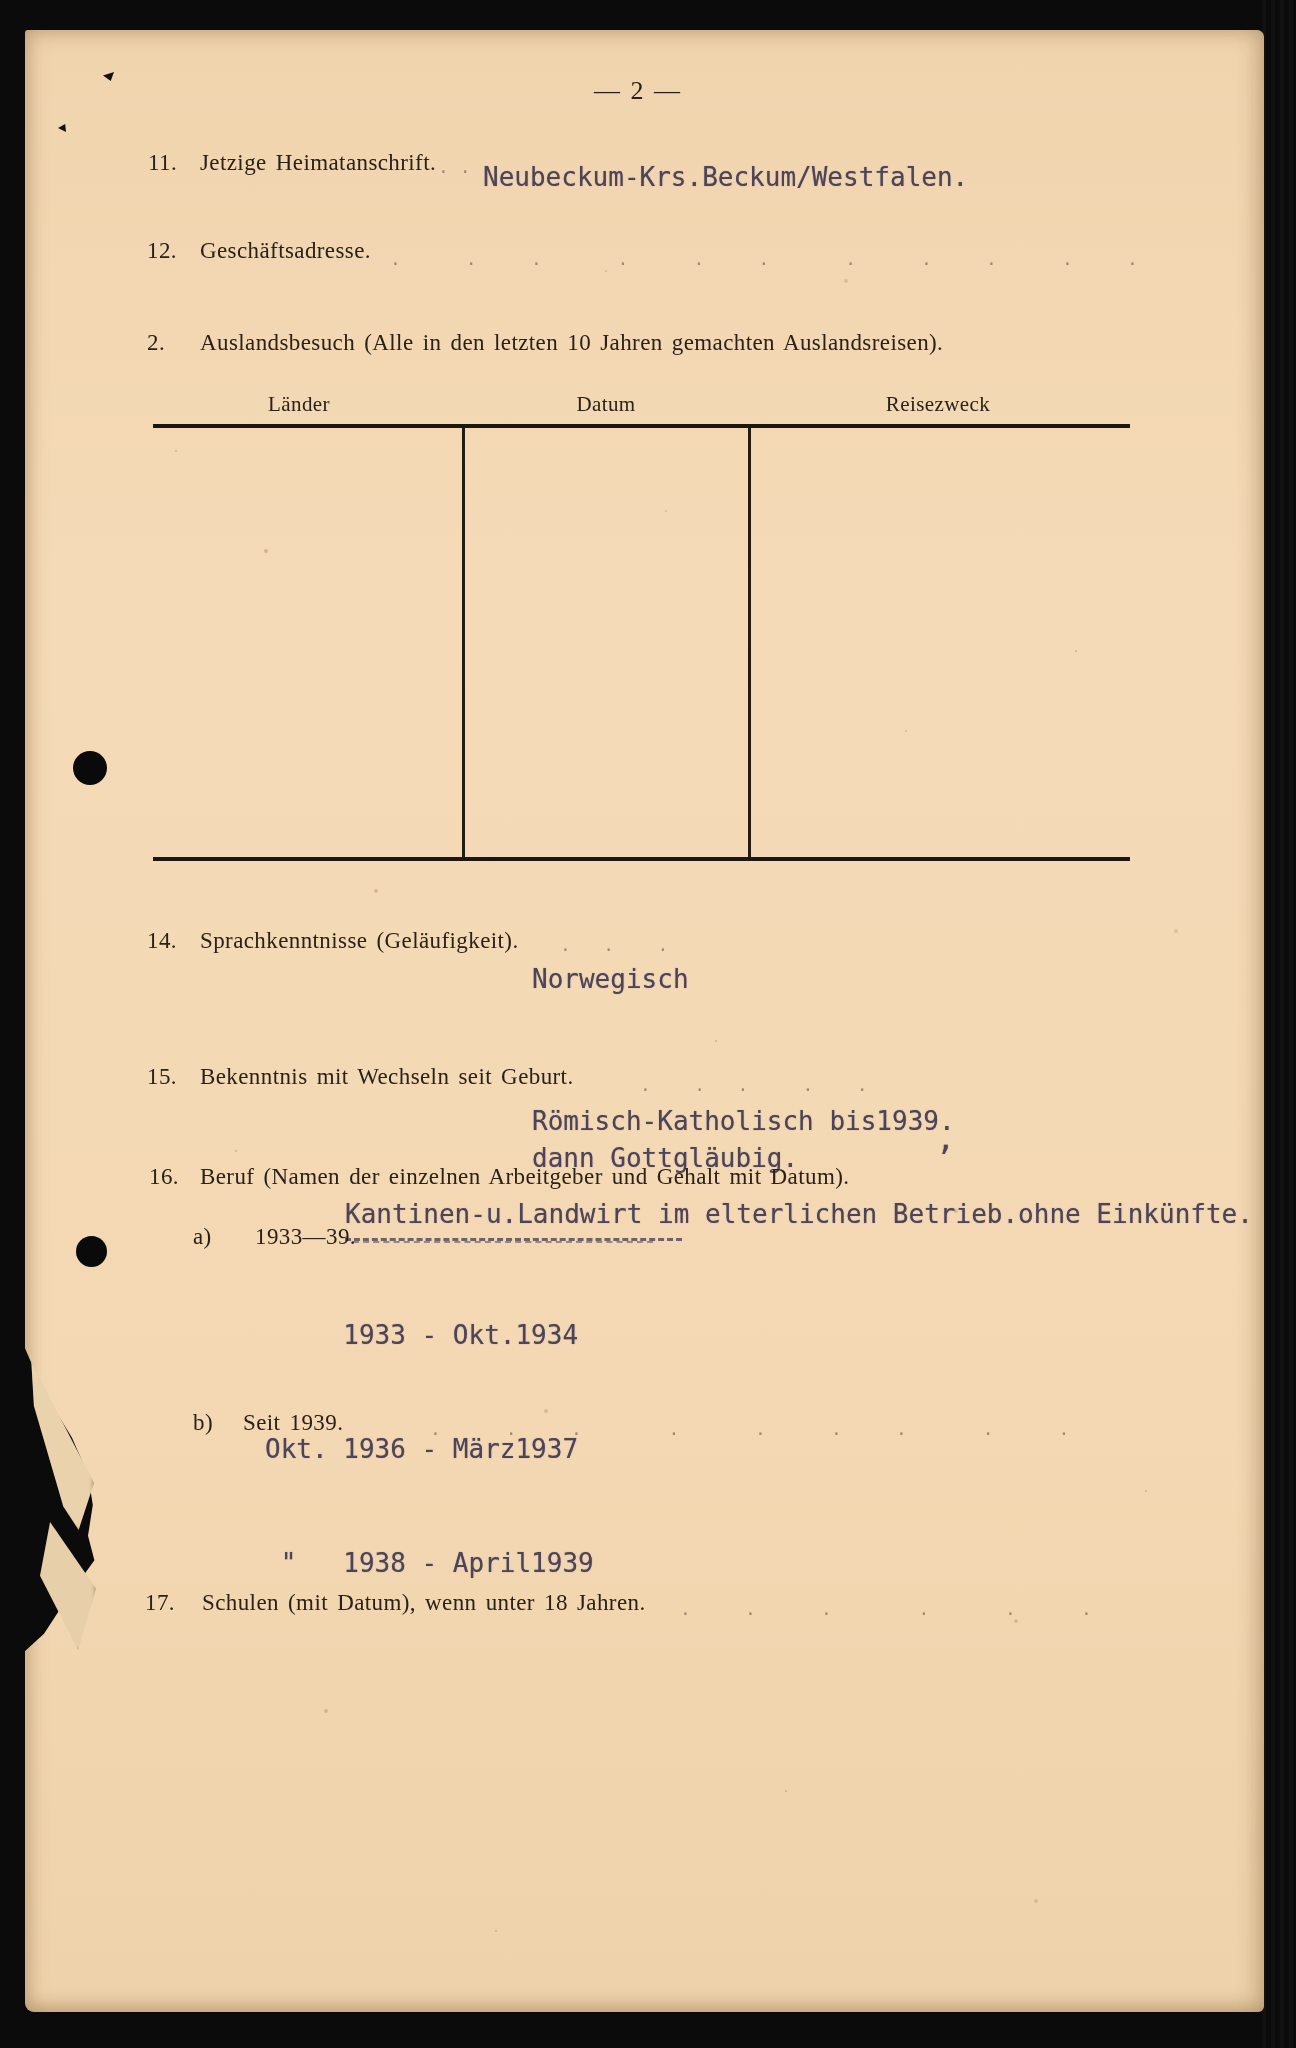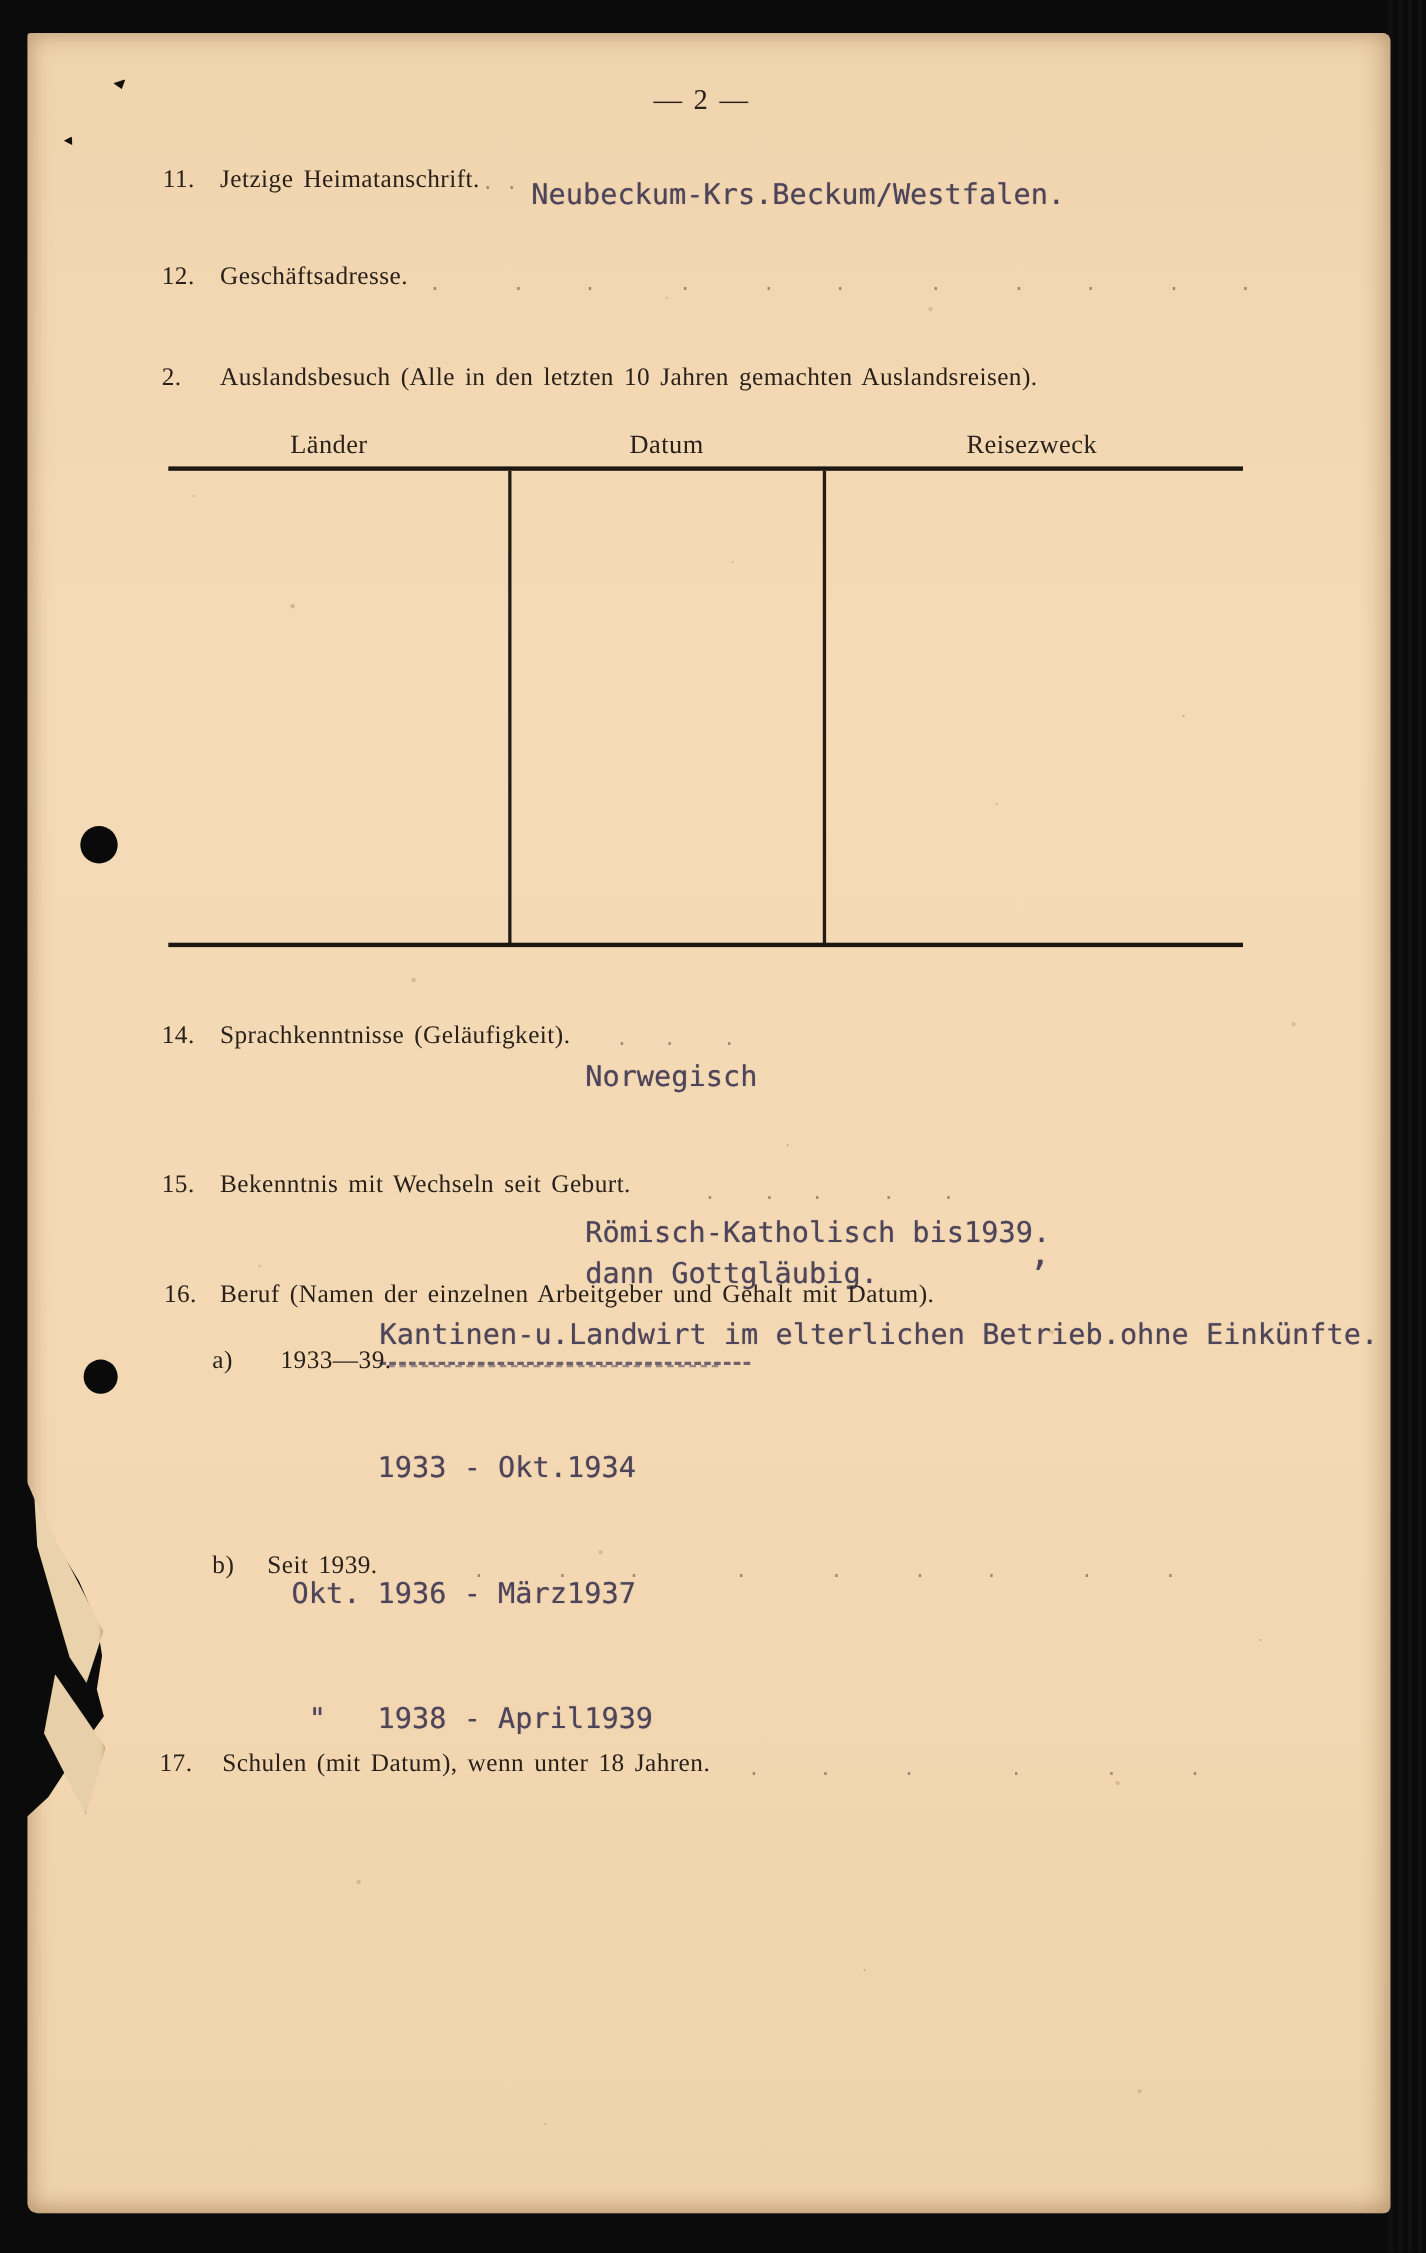--- a/index.html
+++ b/index.html
@@ -21,21 +21,21 @@
         300px 1680px 0 1px rgba(160,120,70,.32),760px 1760px 0 0 rgba(150,110,60,.38),
         1010px 1870px 0 1px rgba(165,125,75,.3),470px 1900px 0 0 rgba(150,110,60,.35),
         640px 480px 0 0 rgba(150,110,60,.3),1150px 900px 0 1px rgba(165,125,75,.28),
         150px 420px 0 0 rgba(150,110,60,.3),880px 700px 0 0 rgba(150,110,60,.3),
         580px 240px 0 0 rgba(150,110,60,.3),990px 1590px 0 1px rgba(160,120,70,.3);}
   .printed{position:absolute;color:#29211a;font-size:23px;letter-spacing:.4px;word-spacing:3px;white-space:nowrap;}
   .typed{position:absolute;color:#4d4459;font-family:"DejaVu Sans Mono", monospace;font-size:26px;
         white-space:pre;text-shadow:0 0 1px rgba(77,68,89,.55);}
   .pagenum{position:absolute;left:538px;top:76px;width:200px;text-align:center;color:#29211a;
         font-size:26px;letter-spacing:2px;}
-  .thead{position:absolute;top:392px;color:#29211a;font-size:24px;letter-spacing:.4px;text-align:center;}
+  .thead{position:absolute;top:392px;color:#29211a;font-size:21px;letter-spacing:.4px;text-align:center;}
   .hrule{position:absolute;background:#1d1711;}
   .vrule{position:absolute;background:#241c14;width:2.5px;}
   .hole{position:absolute;background:#0a0a0a;border-radius:50%;}
   .leader{position:absolute;color:#3a3028;opacity:.45;font-family:"DejaVu Sans Mono",monospace;
         font-size:18px;white-space:pre;overflow:hidden;}
   .dash-underline{position:absolute;left:345px;top:1222px;width:337px;height:14px;
         border-bottom:3px dashed rgba(77,68,89,.8);}
   .dash-underline::after{content:"";position:absolute;left:8px;top:17px;width:300px;
         border-bottom:2px dashed rgba(77,68,89,.55);}
   .tear-black{position:absolute;left:24px;top:1346px;width:80px;height:306px;background:#0b0b0b;

